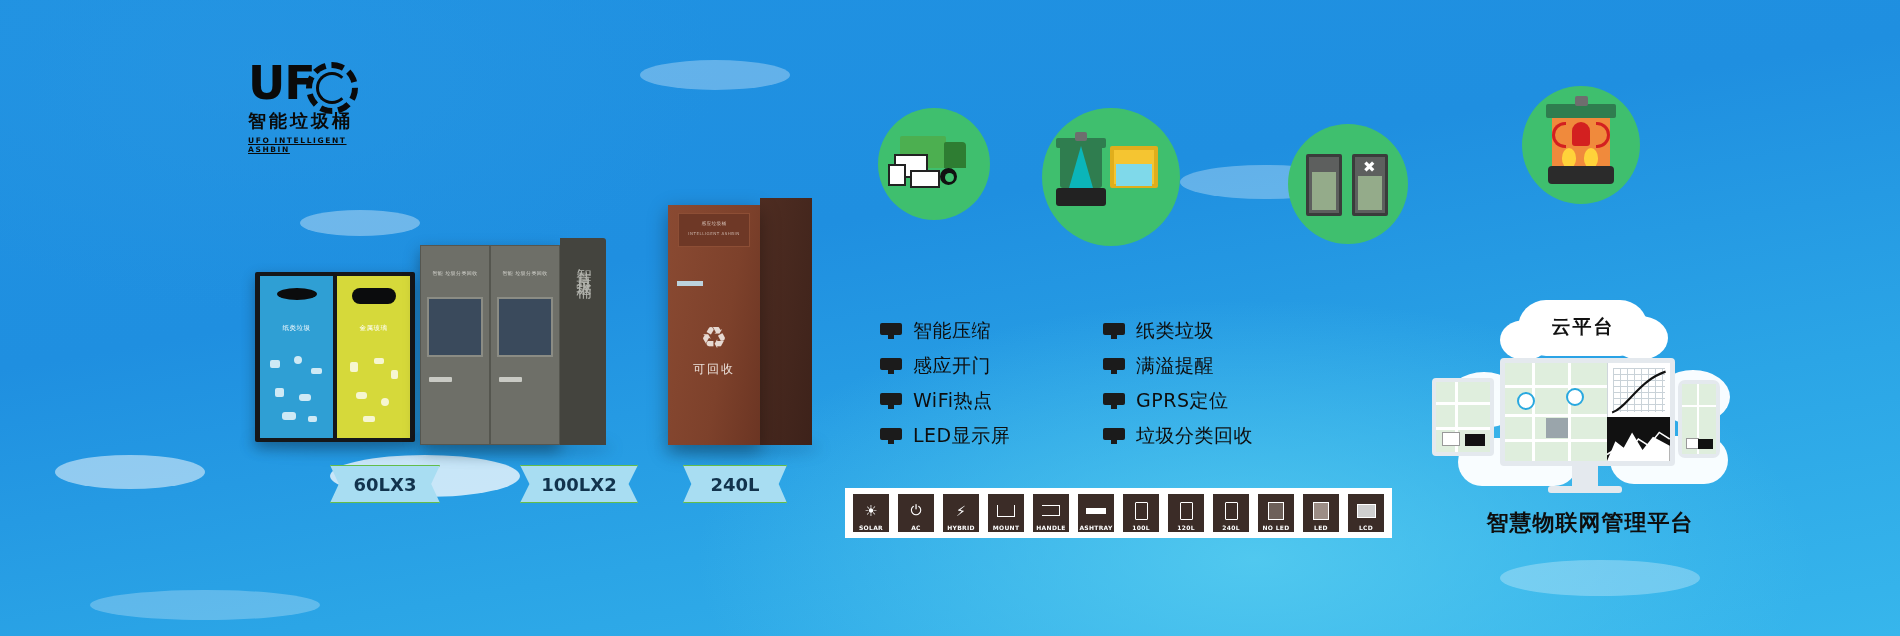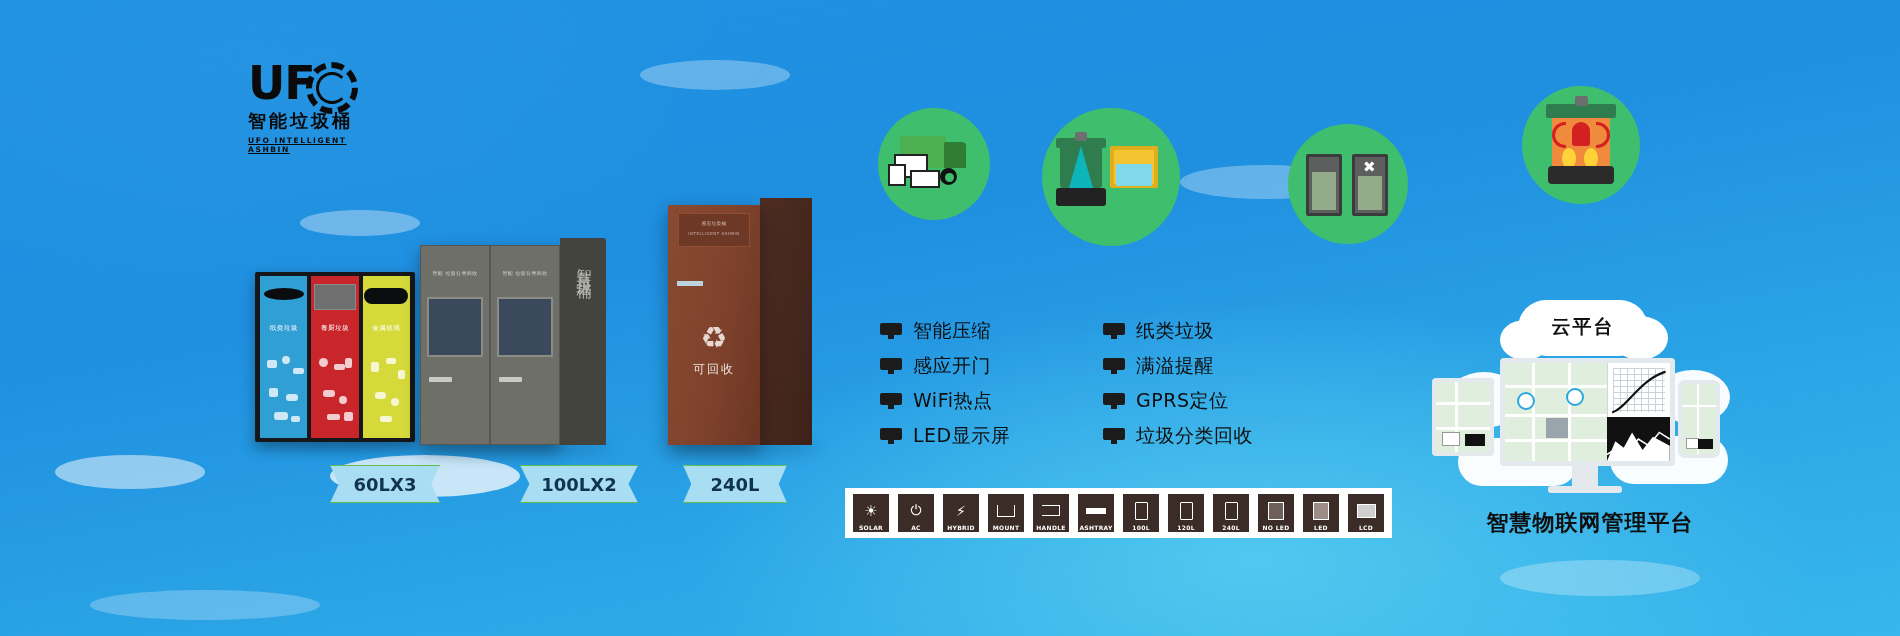--- a/index.html
+++ b/index.html
@@ -121,37 +121,20 @@
           <span class="gdot" style="left:46%;top:18%;width:8px;height:8px;border-radius:50%;"></span>
           <span class="gdot" style="left:70%;top:30%;width:11px;height:6px;border-radius:2px;"></span>
           <span class="gdot" style="left:20%;top:50%;width:9px;height:9px;border-radius:2px;"></span>
           <span class="gdot" style="left:54%;top:56%;width:12px;height:7px;border-radius:3px;"></span>
           <span class="gdot" style="left:30%;top:74%;width:14px;height:8px;border-radius:3px;"></span>
           <span class="gdot" style="left:66%;top:78%;width:9px;height:6px;border-radius:2px;"></span>
         </div>
       </div>
     </div>
     <div class="seg">
-      <div class="head" style="background:#c9262c;">
-        <div class="slot" style="width:42px;height:26px;background:#6f6f6f;border:1px solid #8a8a8a;top:8px;"></div>
-        <div class="lbl" style="position:relative;z-index:2;color:#fff;">餐厨垃圾</div>
-      </div>
-      <div class="body" style="background:#c9262c;">
-        <div class="glyphs">
-          <span class="gdot" style="left:16%;top:20%;width:9px;height:9px;border-radius:50%;"></span>
-          <span class="gdot" style="left:48%;top:26%;width:11px;height:6px;border-radius:2px;"></span>
-          <span class="gdot" style="left:72%;top:20%;width:7px;height:10px;border-radius:2px;"></span>
-          <span class="gdot" style="left:24%;top:52%;width:12px;height:7px;border-radius:3px;"></span>
-          <span class="gdot" style="left:58%;top:58%;width:8px;height:8px;border-radius:50%;"></span>
-          <span class="gdot" style="left:34%;top:76%;width:13px;height:6px;border-radius:2px;"></span>
-          <span class="gdot" style="left:70%;top:74%;width:9px;height:9px;border-radius:2px;"></span>
-        </div>
-      </div>
-    </div>
-    <div class="seg">
       <div class="head" style="background:#d6d93a;">
         <div class="slot" style="width:44px;height:16px;border-radius:10px;"></div>
         <div class="lbl" style="color:#fff;">金属玻璃</div>
       </div>
       <div class="body" style="background:#d6d93a;">
         <div class="glyphs">
           <span class="gdot" style="left:18%;top:24%;width:8px;height:10px;border-radius:2px;"></span>
           <span class="gdot" style="left:50%;top:20%;width:10px;height:6px;border-radius:2px;"></span>
           <span class="gdot" style="left:74%;top:32%;width:7px;height:9px;border-radius:2px;"></span>
           <span class="gdot" style="left:26%;top:54%;width:11px;height:7px;border-radius:3px;"></span>

